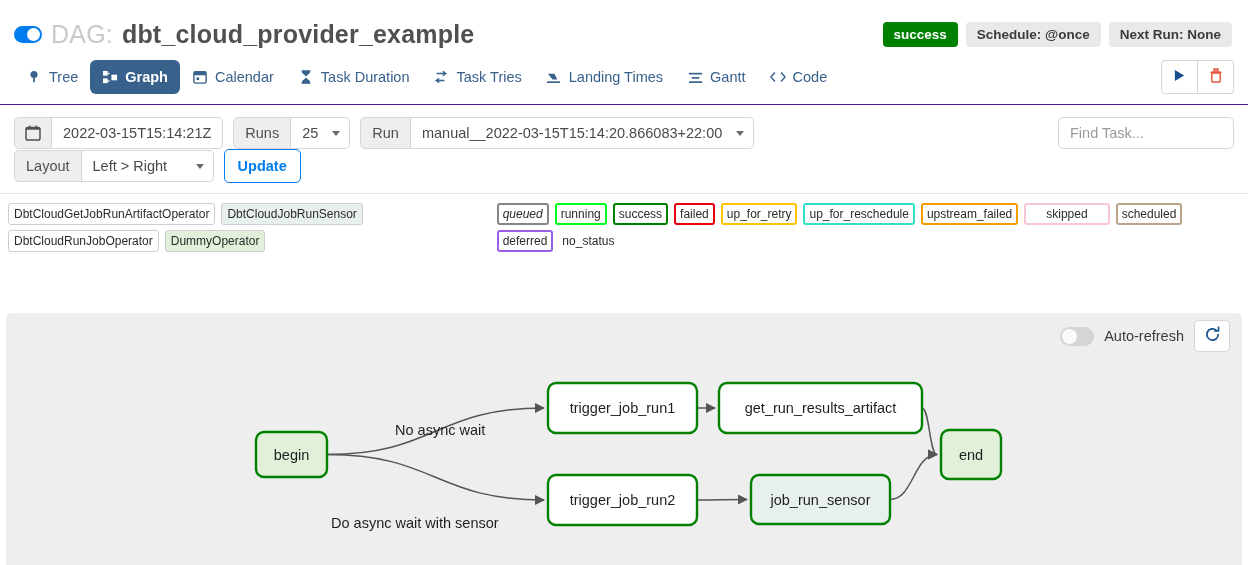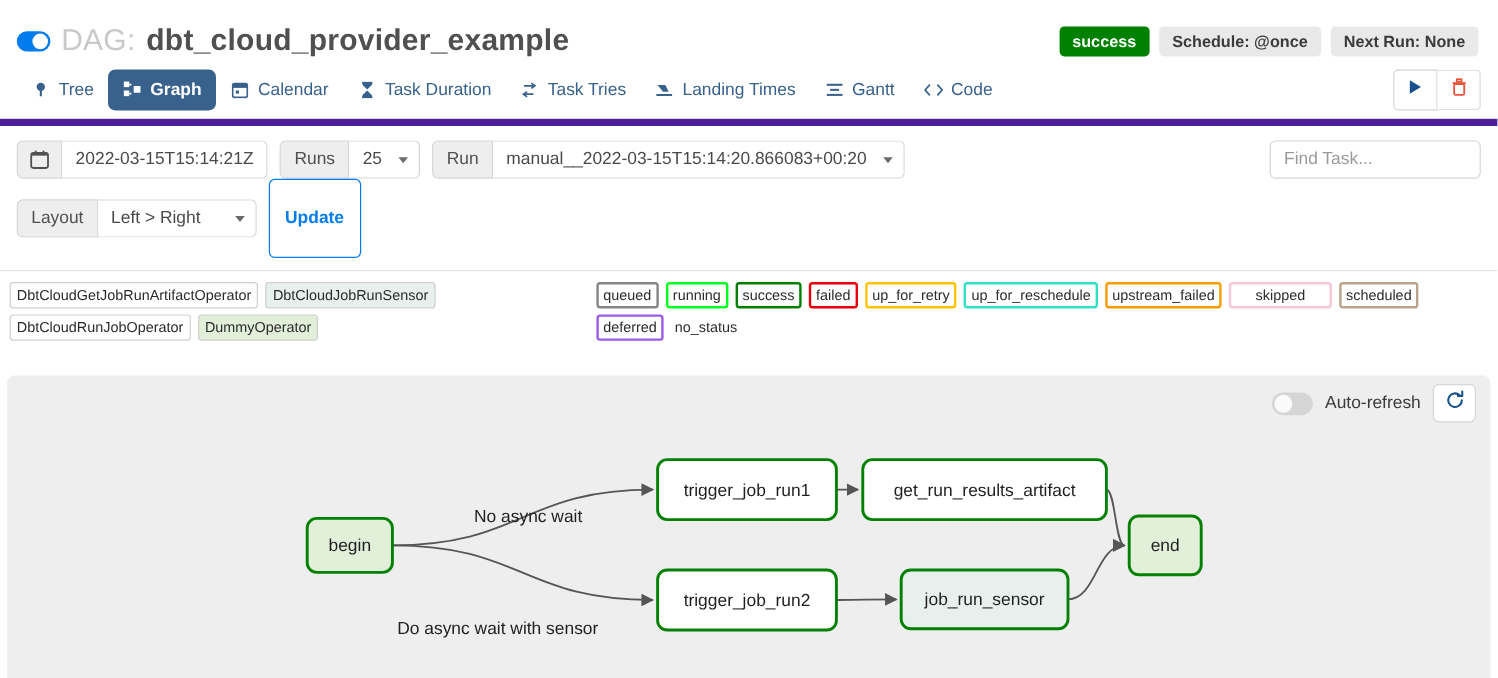--- a/index.html
+++ b/index.html
@@ -77,21 +77,21 @@
     color: #3b3b3b;
     font-weight: bold;
   }
 
   
   .tabbar {
     display: flex;
     align-items: center;
     padding: 0 14px;
     height: 55px;
-    border-bottom: 6px solid #4c1d95;
+    border-bottom: 1px solid #4c1d95;
     box-sizing: border-box;
   }
   .tab {
     display: flex;
     align-items: center;
     gap: 7px;
     font-size: 14.5px;
     color: #38618c;
     padding: 9px 12px;
     border-radius: 6px;
@@ -192,21 +192,21 @@
     flex: 0 0 auto;
   }
   .spacer10 { width: 10px; }
   .btn-outline {
     border: 1px solid #017cee;
     color: #017cee;
     background: #fff;
     font-size: 14.5px;
     font-weight: bold;
     height: 32px;
-    padding: 16px 13px;
+    padding: 0 13px;
     border-radius: 5px;
     display: flex;
     align-items: center;
     cursor: pointer;
   }
   .find {
     margin-left: auto;
     width: 176px;
     height: 32px;
     border: 1px solid #d6d6d6;
@@ -459,21 +459,21 @@
         <span>25</span>
         <span class="caret"></span>
       </div>
     </div>
 
     <div class="spacer10"></div>
 
     <div class="grp">
       <div class="addon l">Run</div>
       <div class="sel">
-        <span>manual__2022-03-15T15:14:20.866083+00:20</span>
+        <span>manual__2022-03-15T15:14:20.866083+22:00</span>
         <span class="caret"></span>
       </div>
     </div>
 
     <div class="find">Find Task...</div>
   </div>
 
   <div class="filter-row">
     <div class="grp">
       <div class="addon l">Layout</div>
@@ -488,21 +488,21 @@
 </div>
 
 <div class="legend">
   <div class="legend-col ops" id="ops-col">
       <div class="chip" style="background: rgb(255, 255, 255); border-color: rgb(207, 207, 207);">DbtCloudGetJobRunArtifactOperator</div>
       <div class="chip" style="background: rgb(232, 240, 238); border-color: rgb(207, 207, 207);">DbtCloudJobRunSensor</div>
       <div class="chip" style="background: rgb(255, 255, 255); border-color: rgb(207, 207, 207);">DbtCloudRunJobOperator</div>
       <div class="chip" style="background: rgb(226, 240, 217); border-color: rgb(207, 207, 207);">DummyOperator</div>
     </div>
   <div class="legend-col states" id="states-col">
-      <div class="chip" style="border-color: rgb(134, 134, 134); border-width: 2px; padding: 3px 4px;">queued</div>
+      <div class="chip" style="border-color: rgb(134, 134, 134); border-width: 2px; padding: 3px 4px; font-style: italic;">queued</div>
       <div class="chip" style="border-color: rgb(1, 255, 31); border-width: 2px; padding: 3px 4px;">running</div>
       <div class="chip" style="border-color: rgb(0, 128, 0); border-width: 2px; padding: 3px 4px;">success</div>
       <div class="chip" style="border-color: rgb(232, 0, 12); border-width: 2px; padding: 3px 4px;">failed</div>
       <div class="chip" style="border-color: rgb(255, 195, 0); border-width: 2px; padding: 3px 4px;">up_for_retry</div>
       <div class="chip" style="border-color: rgb(50, 224, 197); border-width: 2px; padding: 3px 4px;">up_for_reschedule</div>
       <div class="chip" style="border-color: rgb(245, 157, 0); border-width: 2px; padding: 3px 4px;">upstream_failed</div>
       <div class="chip" style="border-color: rgb(247, 198, 216); border-width: 2px; padding: 3px 20px;">skipped</div>
       <div class="chip" style="border-color: rgb(185, 163, 138); border-width: 2px; padding: 3px 4px;">scheduled</div>
       <div class="chip" style="border-color: rgb(155, 93, 229); border-width: 2px; padding: 3px 4px;">deferred</div>
       <div class="chip plain">no_status</div>

